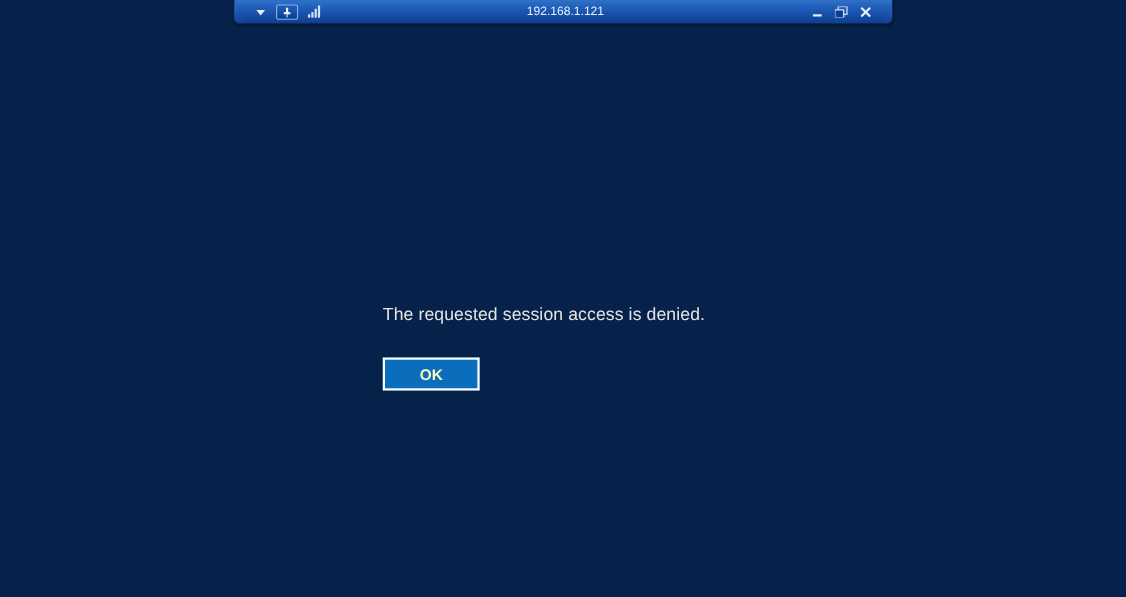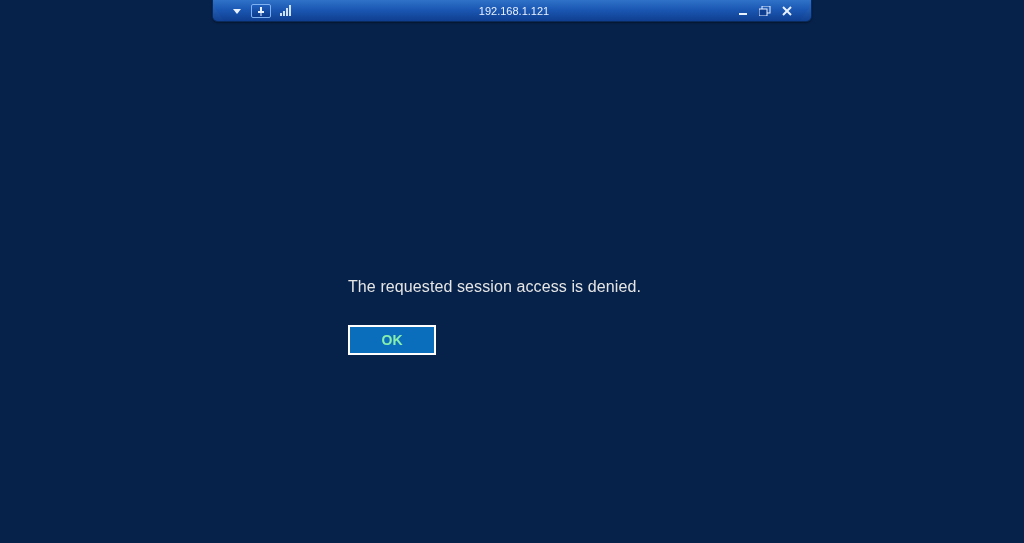--- a/index.html
+++ b/index.html
@@ -66,21 +66,21 @@
       font-size:16px;
       font-weight:400;
       letter-spacing:.1px;
     }
     .ok-btn {
       position:absolute;
       left:348px; top:325px;
       width:88px; height:30px;
       background:#0a6ebd;
       border:2px solid #ffffff;
-      color:#86efac;
+      color:#fef9c3;
       font-size:14px; font-weight:600;
       display:flex; align-items:center; justify-content:center;
       cursor:pointer;
     }
   </style>
 </head>
 <body>
 
 <div class="desktop">
 

